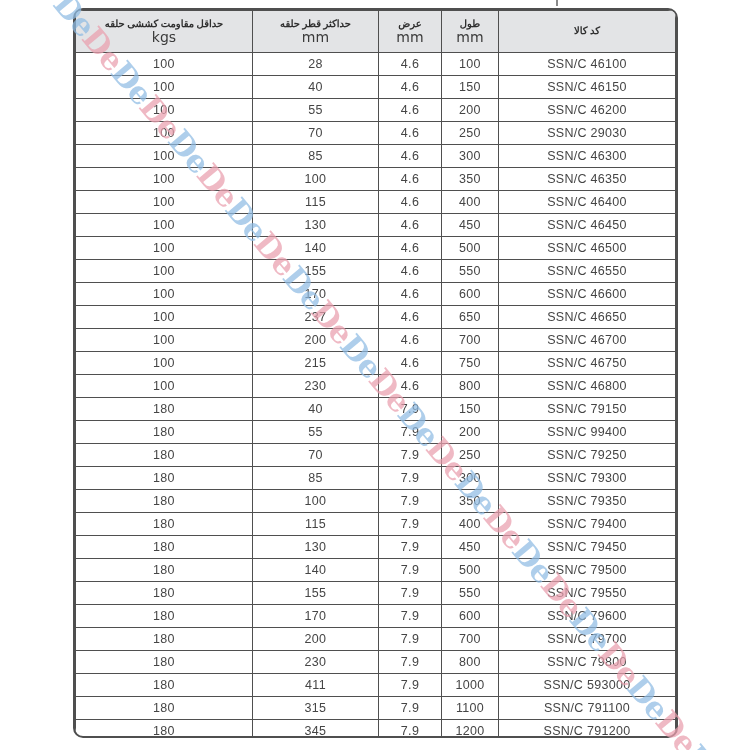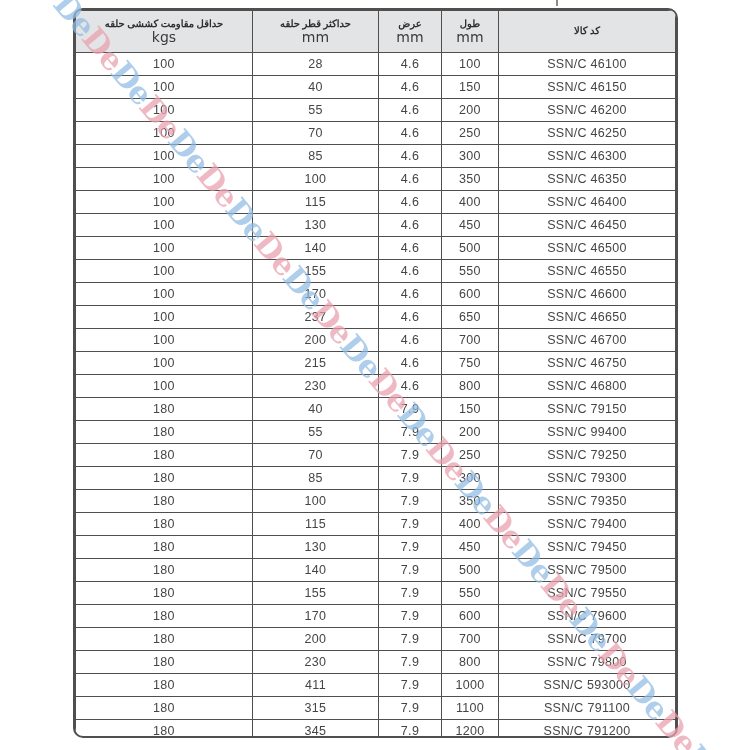--- a/index.html
+++ b/index.html
@@ -140,21 +140,21 @@
             <td>100</td>
           </tr>
           <tr>
             <td>SSN/C 46200</td>
             <td>200</td>
             <td>4.6</td>
             <td>55</td>
             <td>100</td>
           </tr>
           <tr>
-            <td>SSN/C 46250</td>
+            <td>SSN/C 29030</td>
             <td>250</td>
             <td>4.6</td>
             <td>70</td>
             <td>100</td>
           </tr>
           <tr>
             <td>SSN/C 46300</td>
             <td>300</td>
             <td>4.6</td>
             <td>85</td>

